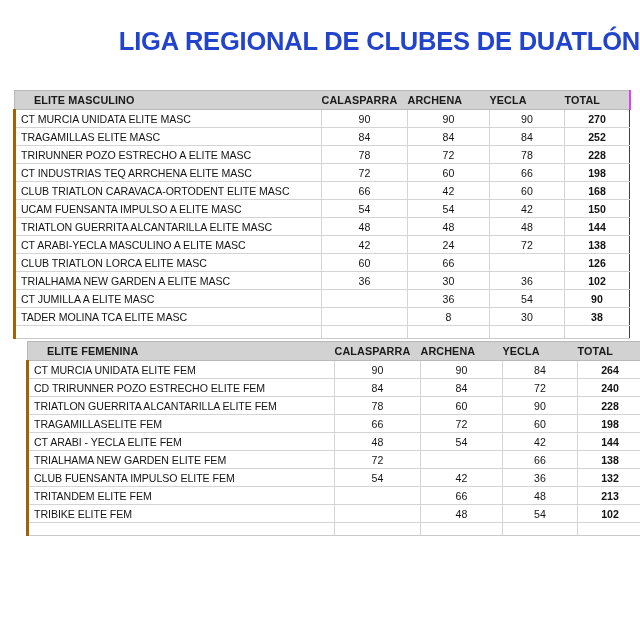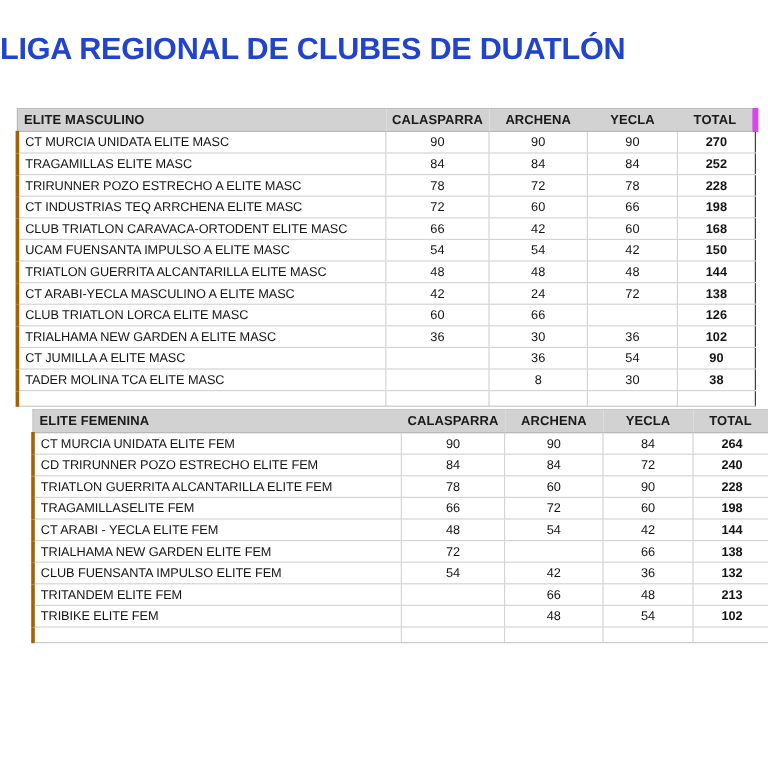--- a/index.html
+++ b/index.html
@@ -18,21 +18,21 @@
     position: relative;
     width: 640px;
     height: 640px;
     background: #ffffff;
   }
   .title {
     position: absolute;
     top: 27px;
     left: 0;
     width: 640px;
-    text-align: left;
+    text-align: right;
     font-size: 25.5px;
     font-weight: bold;
     letter-spacing: -0.2px;
     color: #2244cc;
     font-family: "Liberation Sans", sans-serif;
     white-space: nowrap;
   }
 
   .tbl-wrap {
     position: absolute;
@@ -61,28 +61,28 @@
     border-right: none;
     height: 18px;
     padding: 0;
     font-size: 10.8px;
     font-weight: bold;
     color: #1a1a1a;
     letter-spacing: 0.1px;
   }
   table.grid tr.head th.name {
     text-align: left;
-    padding-left: 5px;
+    padding-left: 19px;
     border-left: 1px solid #b9b9b9;
   }
   table.grid tr.head th.num {
-    text-align: center;
+    text-align: left;
   }
   table.grid tr.head th.last {
-    border-right: 5px solid #d946ef;
+    border-right: 2px solid #d946ef;
   }
 
   table.grid tbody td {
     height: 17px;
     padding: 0;
     border-bottom: 1px solid #d4d4d4;
     color: #141414;
     font-size: 10.6px;
     overflow: hidden;
     white-space: nowrap;

